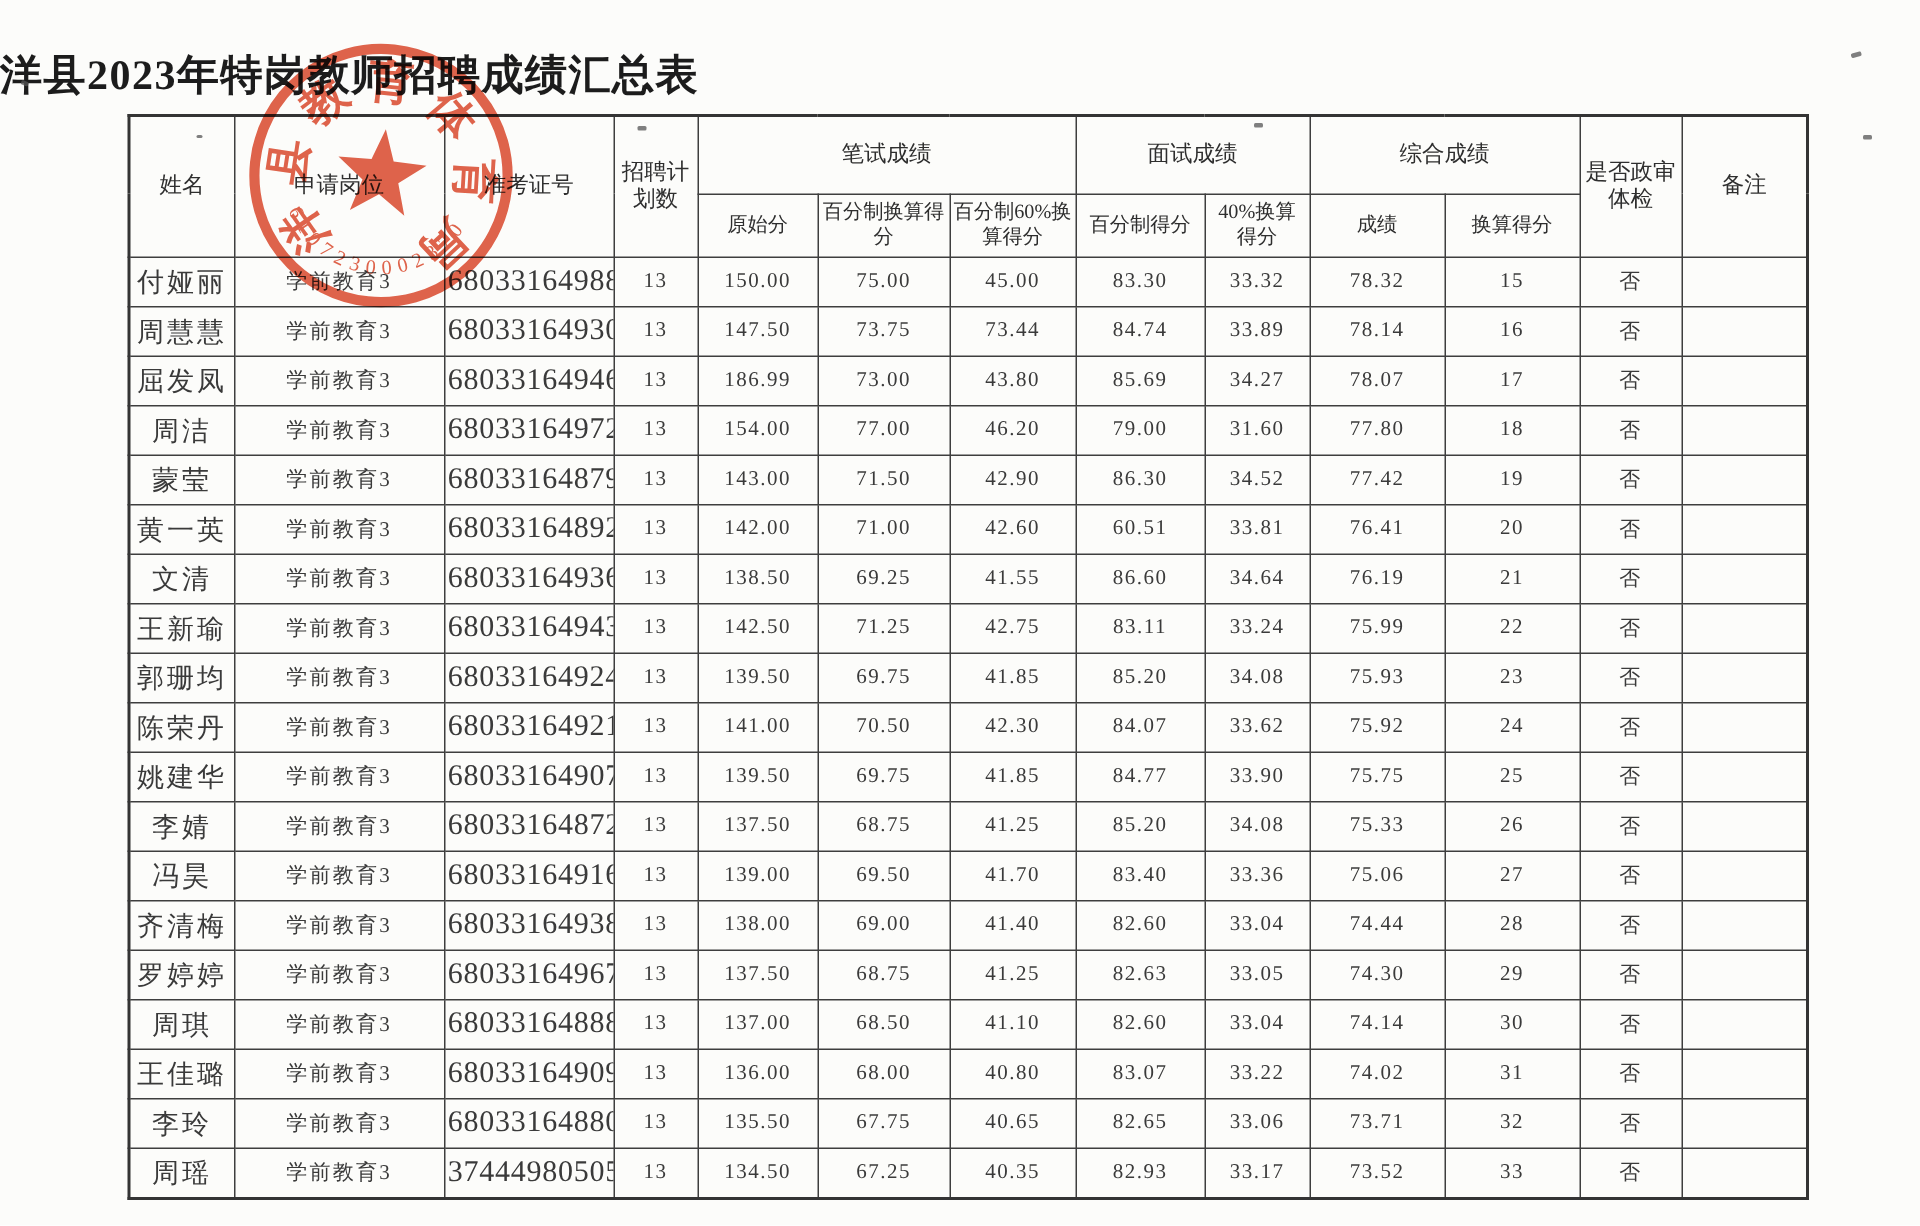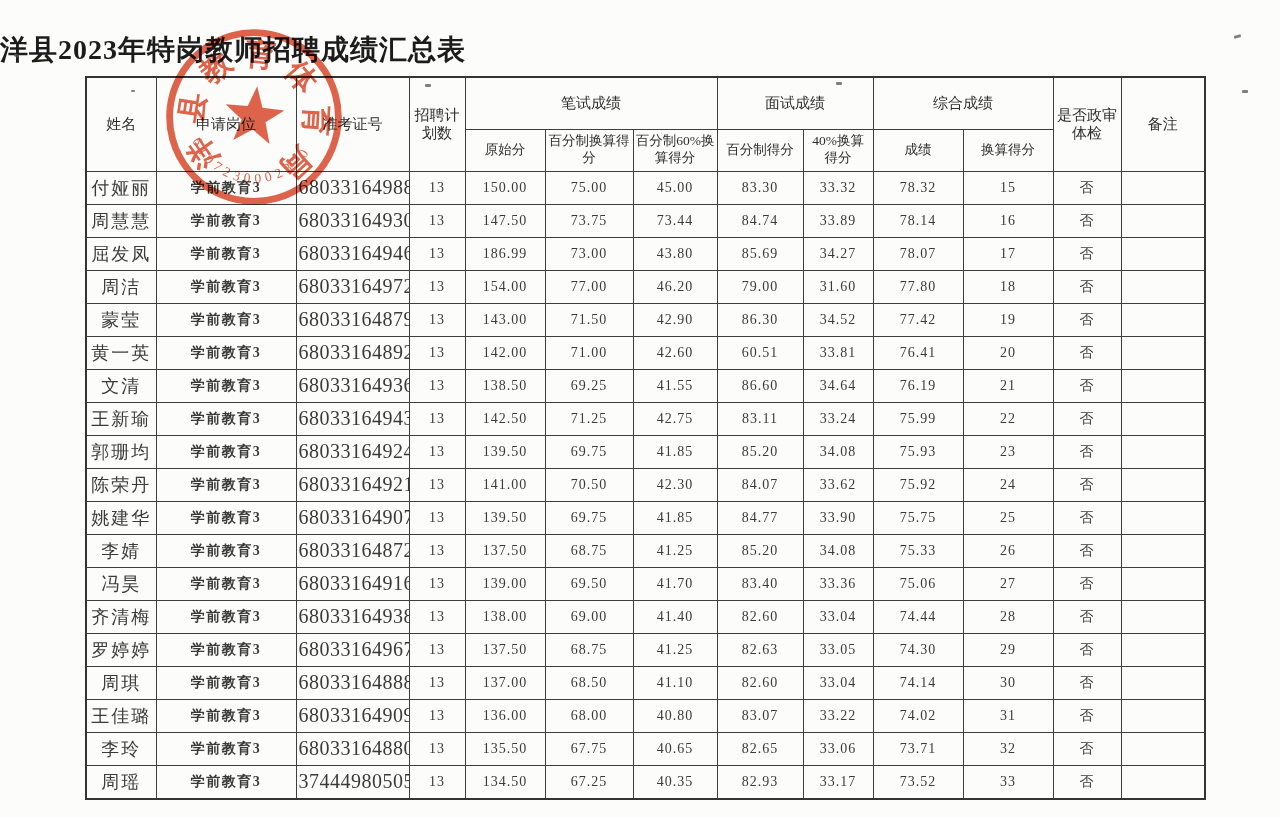--- a/index.html
+++ b/index.html
@@ -24,21 +24,21 @@
     text-align:center; vertical-align:middle;
     padding:0 2px; overflow:hidden;
   }
   .score-table { border:2px solid #343434; }
   .score-table thead tr.h1 { height:52px; }
   .score-table thead tr.h2 { height:42px; }
   .score-table th { font-weight:normal; font-size:15px; color:#2e2e2e; line-height:1.25; }
   .score-table thead tr.h2 th { font-size:13.5px; }
   .score-table tbody td { font-size:14px; color:#3a3a3a; letter-spacing:1px; height:32px; }
   .score-table tbody td:first-child { font-size:18px; letter-spacing:2px; }
-  .score-table tbody td:nth-child(2) { letter-spacing:1.5px;font-weight:bold; }
+  .score-table tbody td:nth-child(2) { letter-spacing:1.5px; }
   .score-table tbody td:nth-child(3) { font-size:20px; letter-spacing:0.5px; }
   .stamp {
     position:absolute; left:157px; top:20px;
     width:194px; height:194px;
     mix-blend-mode:multiply; opacity:0.86;
   }
   .stamp .ring { stroke:#dc4a2e; fill:none; }
   .stamp text { fill:#dc4a2e; font-family:"Liberation Serif","DejaVu Serif",serif; font-weight:bold; }
   .stamp .org-arc text { font-size:31px; }
   .stamp .code-text { font-size:14px; font-weight:normal; letter-spacing:1px; }

